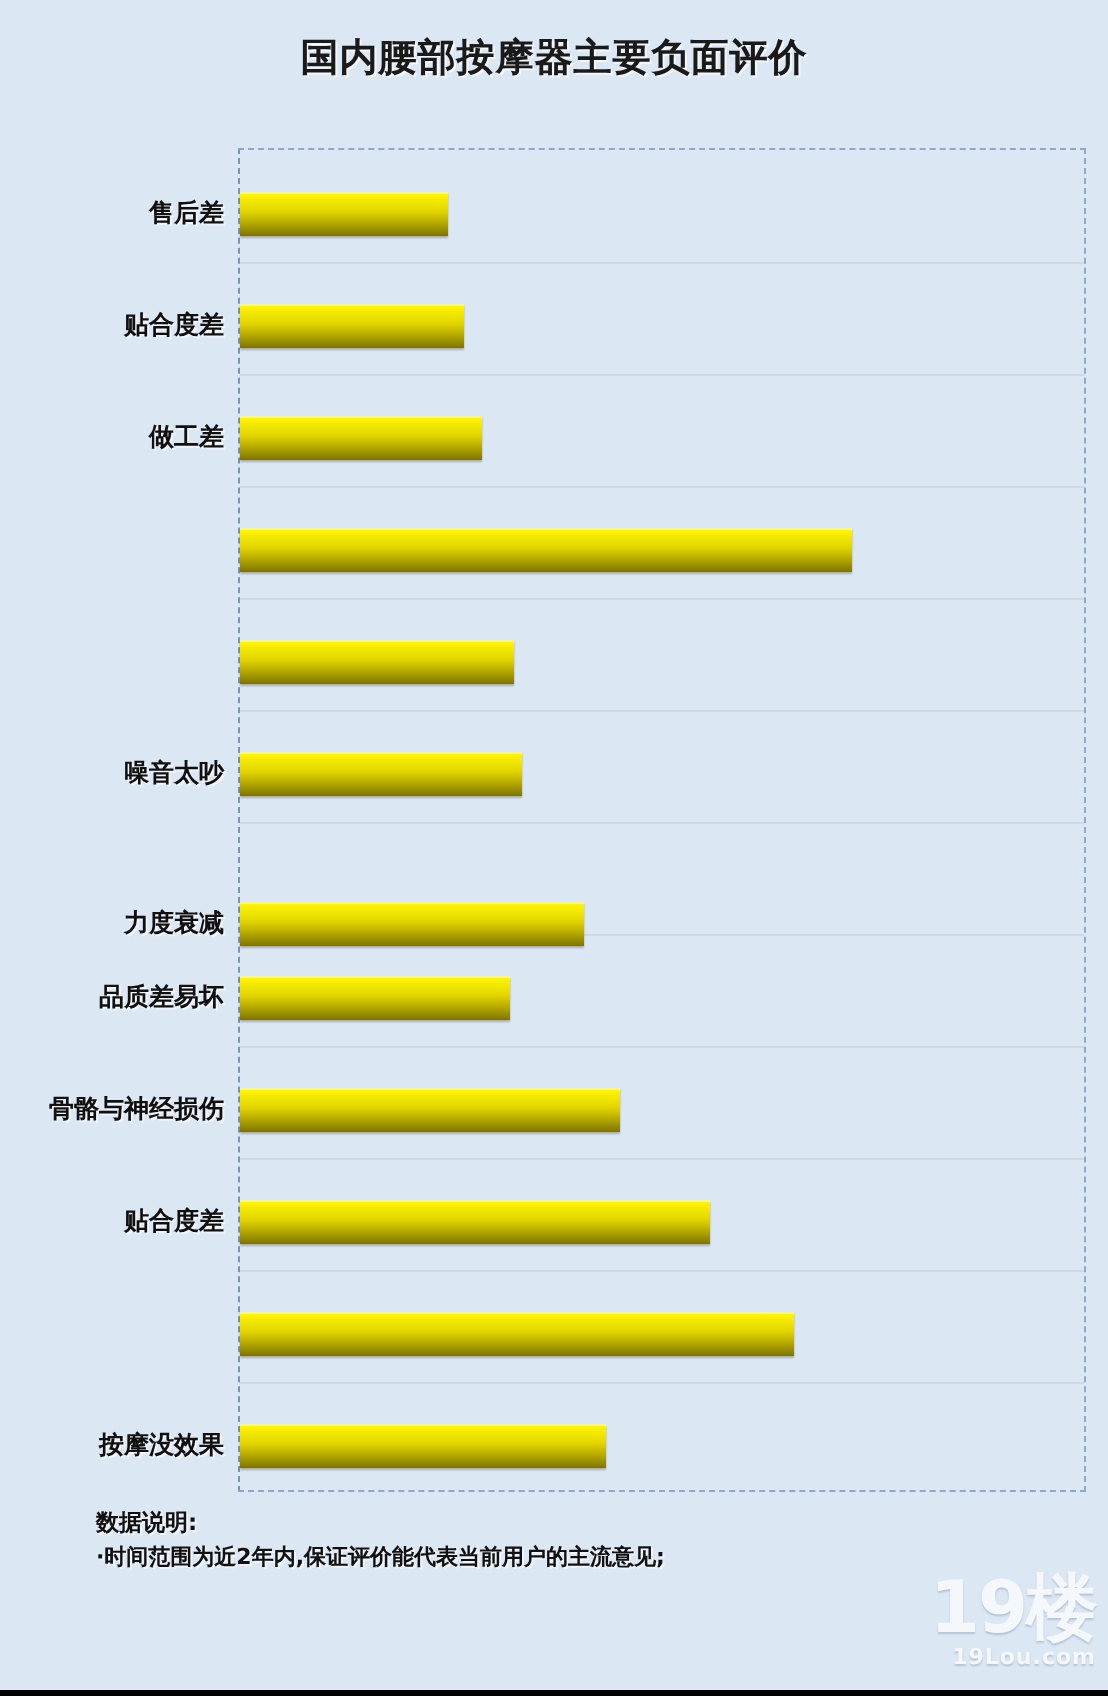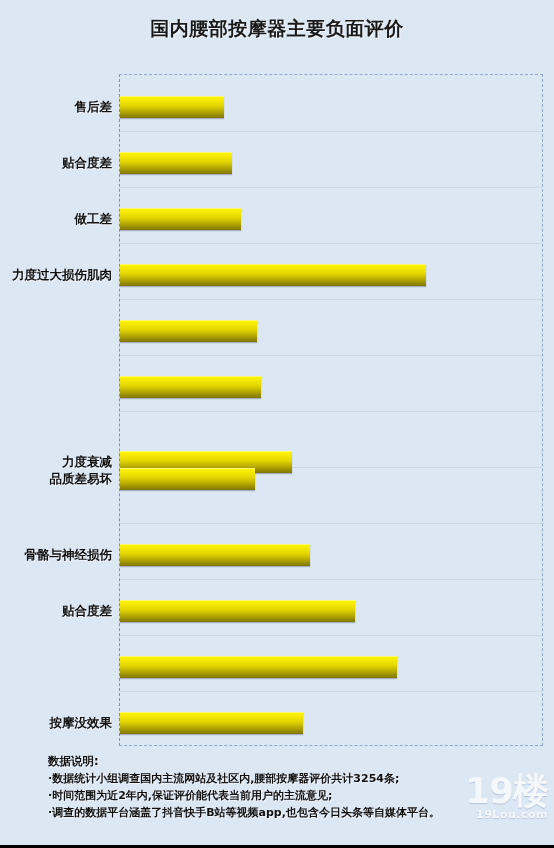--- a/index.html
+++ b/index.html
@@ -104,21 +104,21 @@
     line-height: 17px;
     text-shadow: 1px 1px 0 rgba(255,255,255,0.55);
   }
   #footnote .fn-head { font-size: 11.5px; }
   #footnote .fn-line { white-space: nowrap; }
 
   
   #watermark {
     position: absolute;
     right: 6px;
-    bottom: 24px;
+    bottom: 10px;
     text-align: center;
     color: #ffffff;
     opacity: 0.72;
     pointer-events: none;
   }
   #watermark .wm-main {
     font-size: 36px;
     font-weight: 700;
     line-height: 34px;
     letter-spacing: -1px;
@@ -160,34 +160,34 @@
       </div>
       <div class="bar-row" style="top: 152px;">
         <div class="bar-label">贴合度差</div>
         <div class="bar" title="贴合度差: 135" style="width: 112px; height: 22px;"></div>
       </div>
       <div class="bar-row" style="top: 208px; padding-left: 28px;">
         <div class="bar-label">做工差</div>
         <div class="bar" title="做工差: 146" style="width: 121px; height: 22px;"></div>
       </div>
       <div class="bar-row" style="top: 264px;">
-        <div class="bar-label">力度过大损伤肌肉</div>
         <div class="bar" title="力度过大损伤肌肉: 369" style="width: 306px; height: 22px;"></div>
       </div>
       <div class="bar-row" style="top: 320px;">
         <div class="bar" title="加重腰肌劳损: 166" style="width: 137px; height: 22px;"></div>
       </div>
       <div class="bar-row" style="top: 376px;">
+        <div class="bar-label">噪音太吵</div>
         <div class="bar" title="噪音太吵: 170" style="width: 141px; height: 22px;"></div>
       </div>
       <div class="bar-row" style="top: 451px;">
         <div class="bar-label">力度衰减</div>
         <div class="bar" title="力度衰减: 208" style="width: 172px; height: 22px;"></div>
       </div>
-      <div class="bar-row" style="top: 468px; padding-left: 20px;">
+      <div class="bar-row" style="top: 488px; padding-left: 20px;">
         <div class="bar-label">品质差易坏</div>
         <div class="bar" title="品质差易坏: 163" style="width: 135px; height: 22px;"></div>
       </div>
       <div class="bar-row" style="top: 544px;">
         <div class="bar-label">骨骼与神经损伤</div>
         <div class="bar" title="骨骼与神经损伤: 229" style="width: 190px; height: 22px;"></div>
       </div>
       <div class="bar-row" style="top: 600px;">
         <div class="bar-label">贴合度差</div>
         <div class="bar" title="贴合度差: 284" style="width: 235px; height: 22px;"></div>
@@ -196,23 +196,21 @@
         <div class="bar" title="损害软组织: 335" style="width: 277px; height: 22px;"></div>
       </div>
       <div class="bar-row" style="top: 712px;">
         <div class="bar-label">按摩没效果</div>
         <div class="bar" title="按摩没效果: 221" style="width: 183px; height: 22px;"></div>
       </div>
     </div>
 
   <div id="footnote">
     <div class="fn-head">数据说明:</div>
-    <div class="fn-line">·数据统计小组调查国内主流网站及社区内,腰部按摩器评价共计3254条;</div>
     <div class="fn-line">·时间范围为近2年内,保证评价能代表当前用户的主流意见;</div>
-    <div class="fn-line">·调查的数据平台涵盖了抖音快手B站等视频app,也包含今日头条等自媒体平台。</div>
   </div>
 
   <div id="watermark">
     <div class="wm-main">19楼</div>
     <div class="wm-sub">19Lou.com</div>
   </div>
 
 </div>
 
 </body></html>

